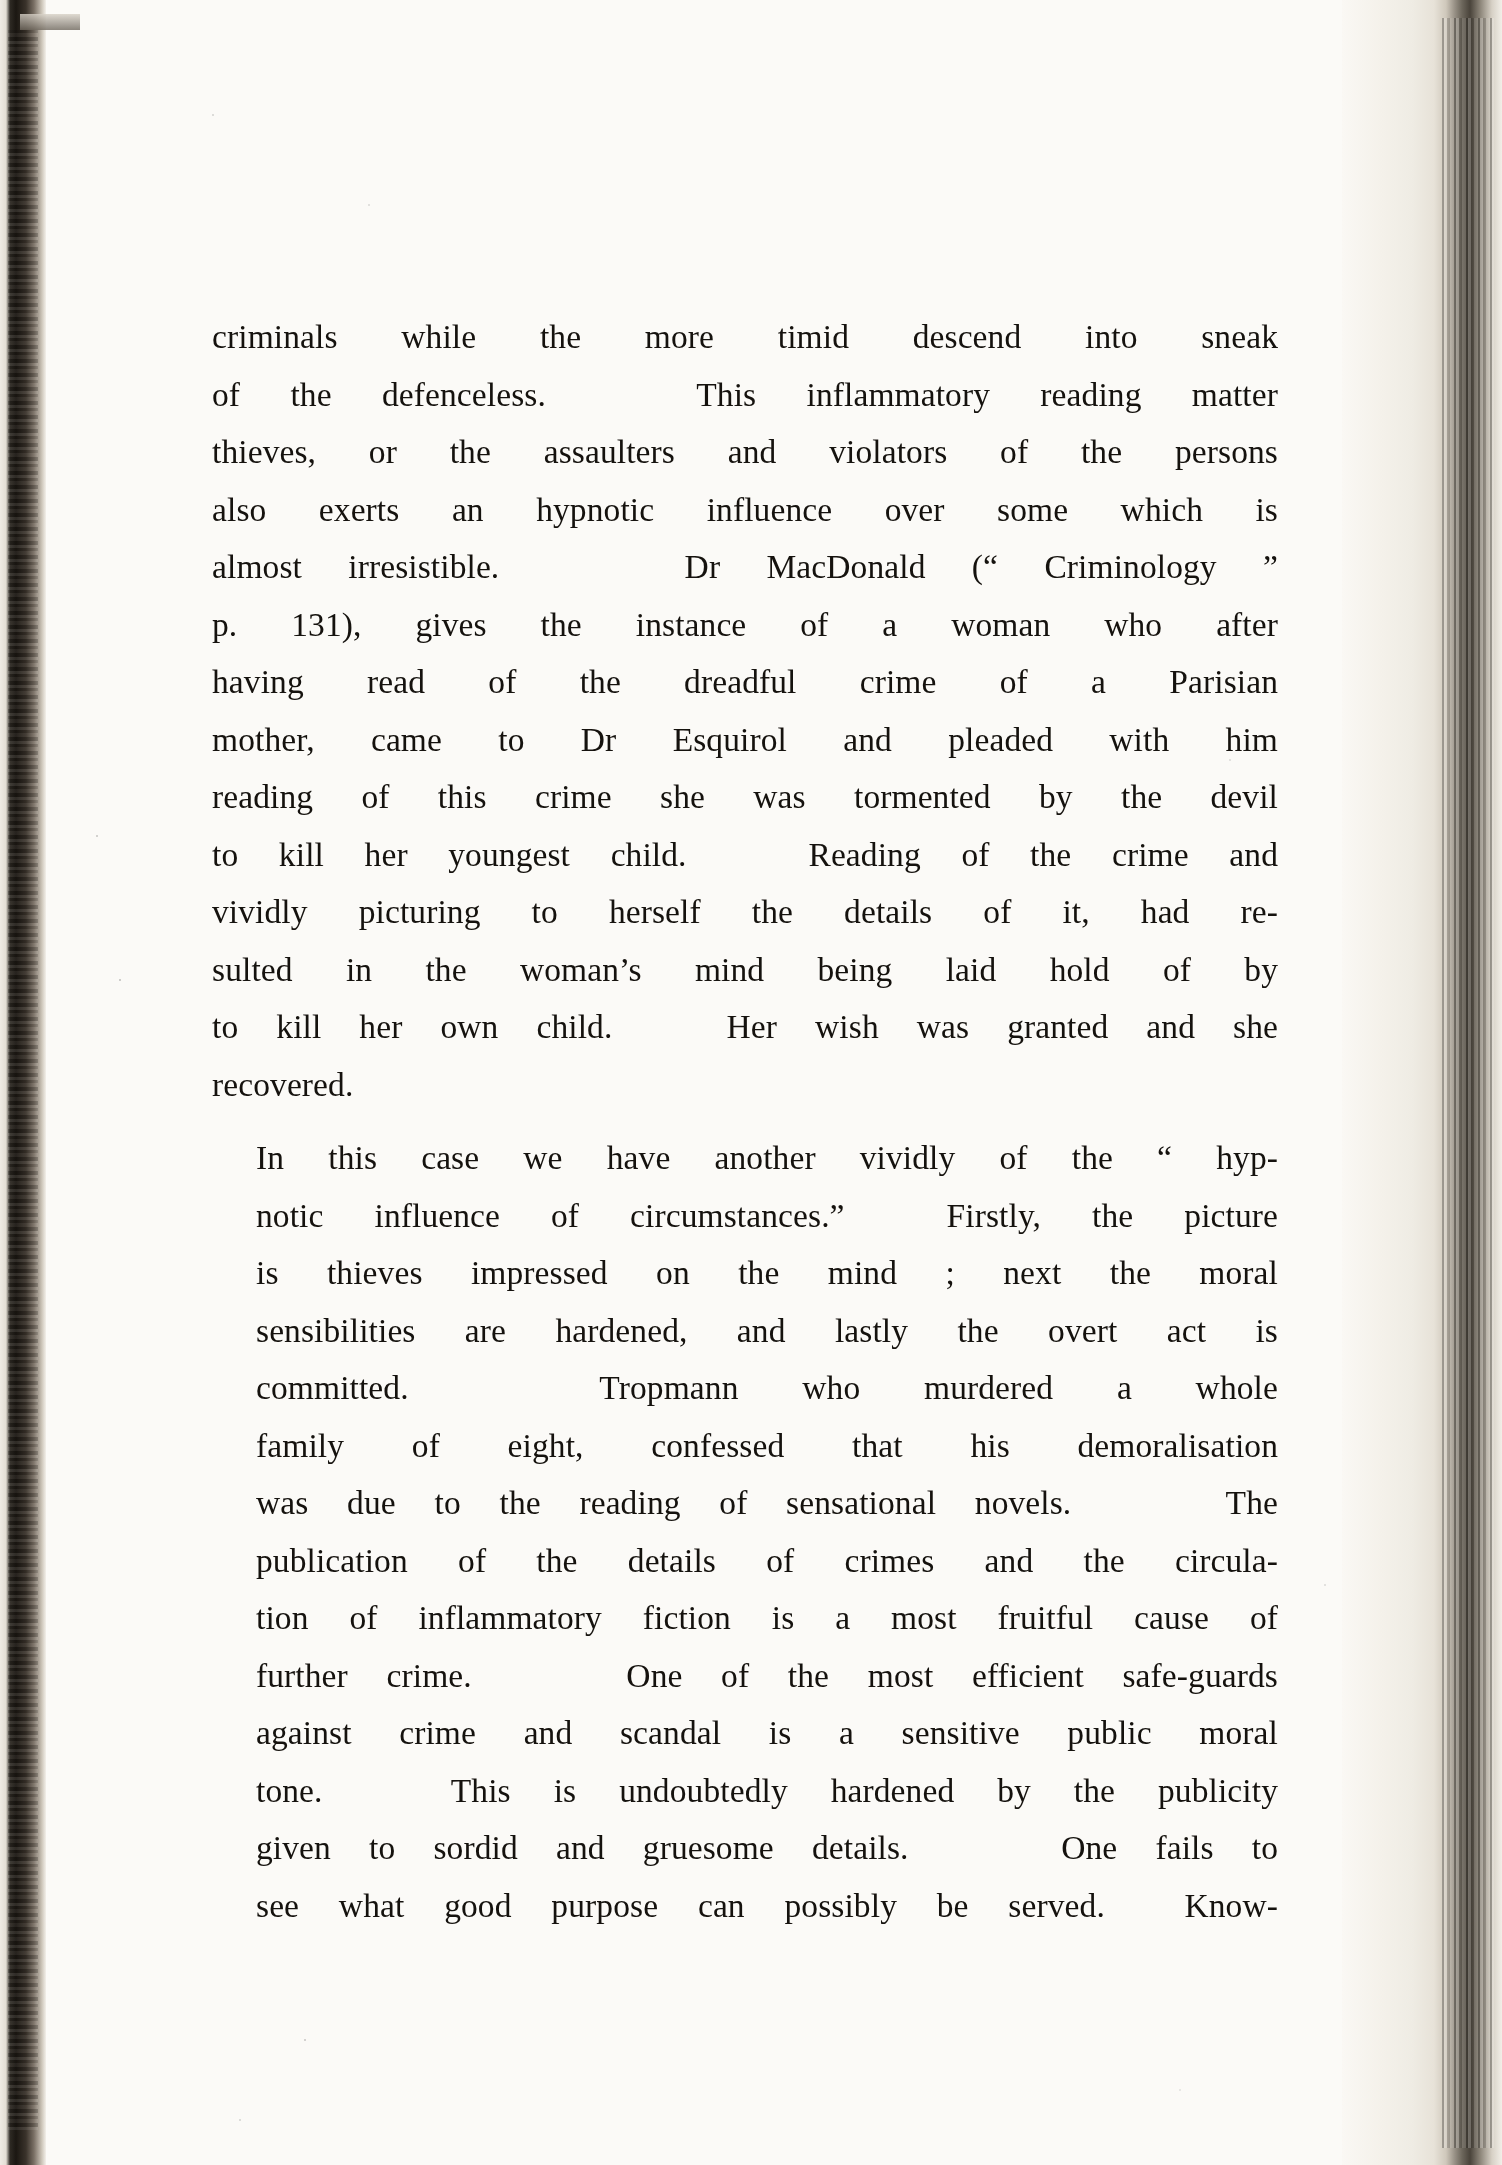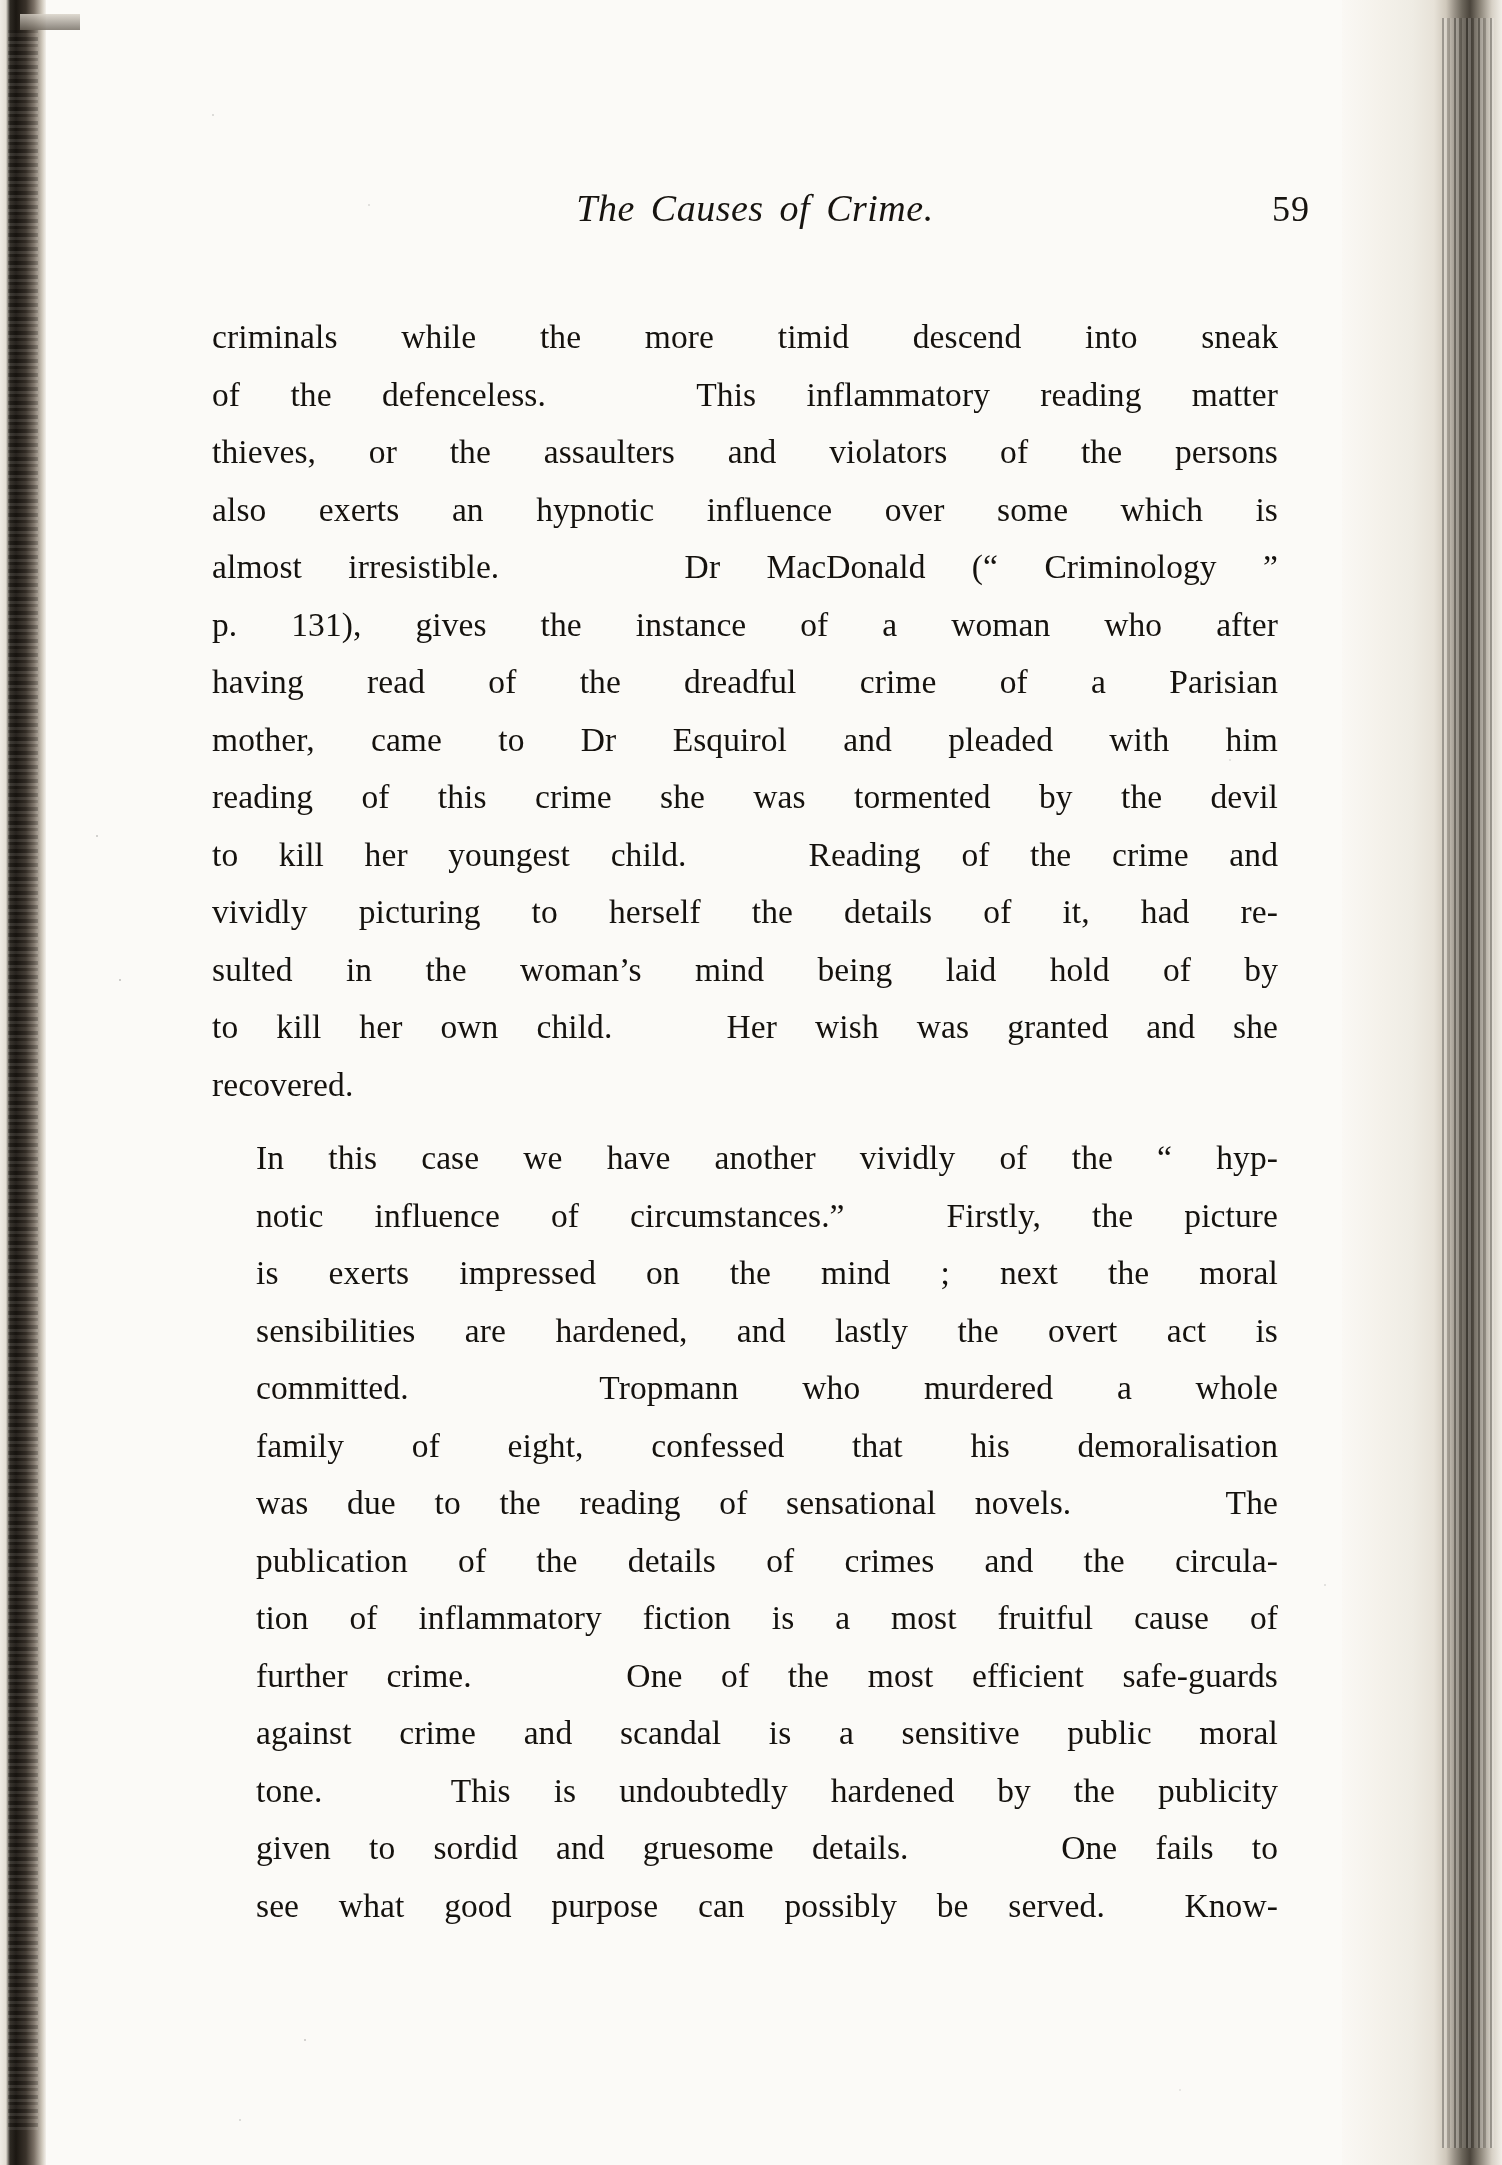--- a/index.html
+++ b/index.html
@@ -183,24 +183,20 @@
 <body>
 
 <div class="page">
 
   <div class="scan-edge-left">
     <div class="scan-top-bar"></div>
   </div>
   <div class="scan-edge-right"></div>
   <div class="page-speckle"></div>
 
-  <div class="running-head">
-    <div class="head-title">The Causes of Crime.</div>
-    <div class="page-number">59</div>
-  </div>
 
   <div class="body-col">
 
     <p class="para">
       <span class="ln just">criminals while the more timid descend into sneak</span>
       <span class="ln just">of the defenceless.   This inflammatory reading matter</span>
       <span class="ln just">thieves, or the assaulters and violators of the persons</span>
       <span class="ln just">also exerts an hypnotic influence over some which is</span>
       <span class="ln just">almost irresistible.    Dr MacDonald (“ Criminology ”</span>
       <span class="ln just">p. 131), gives the instance of a woman who after</span>
@@ -210,21 +206,21 @@
       <span class="ln just">to kill her youngest child.   Reading of the crime and</span>
       <span class="ln just">vividly picturing to herself the details of it, had re-</span>
       <span class="ln just">sulted in the woman’s mind being laid hold of by</span>
       <span class="ln just">to kill her own child.   Her wish was granted and she</span>
       <span class="ln last">recovered.</span>
     </p>
 
     <p class="para indent">
       <span class="ln just">In this case we have another vividly of the “ hyp-</span>
       <span class="ln just">notic influence of circumstances.”  Firstly, the picture</span>
-      <span class="ln just">is exerts impressed on the mind ; next the moral</span>
+      <span class="ln just">is thieves impressed on the mind ; next the moral</span>
       <span class="ln just">sensibilities are hardened, and lastly the overt act is</span>
       <span class="ln just">committed.   Tropmann who murdered a whole</span>
       <span class="ln just">family of eight, confessed that his demoralisation</span>
       <span class="ln just">was due to the reading of sensational novels.    The</span>
       <span class="ln just">publication of the details of crimes and the circula-</span>
       <span class="ln just">tion of inflammatory fiction is a most fruitful cause of</span>
       <span class="ln just">further crime.    One of the most efficient safe-guards</span>
       <span class="ln just">against crime and scandal is a sensitive public moral</span>
       <span class="ln just">tone.   This is undoubtedly hardened by the publicity</span>
       <span class="ln just">given to sordid and gruesome details.    One fails to</span>

